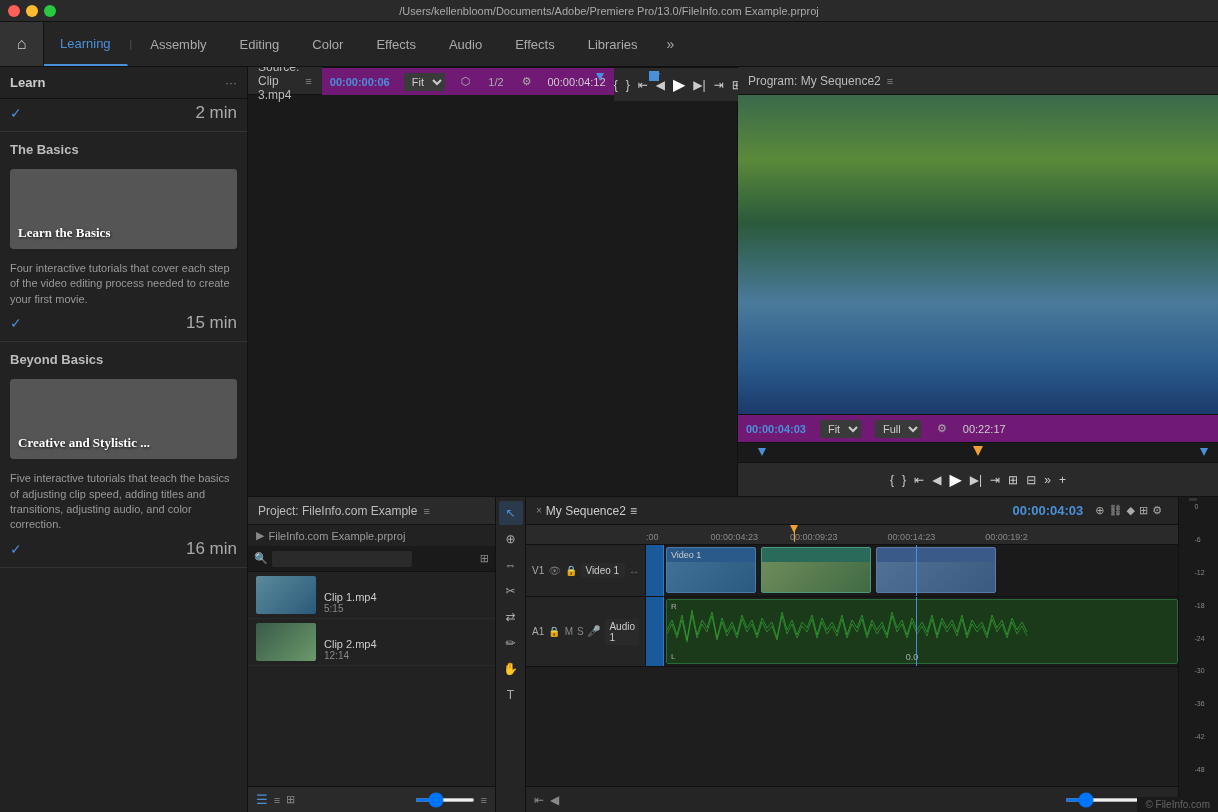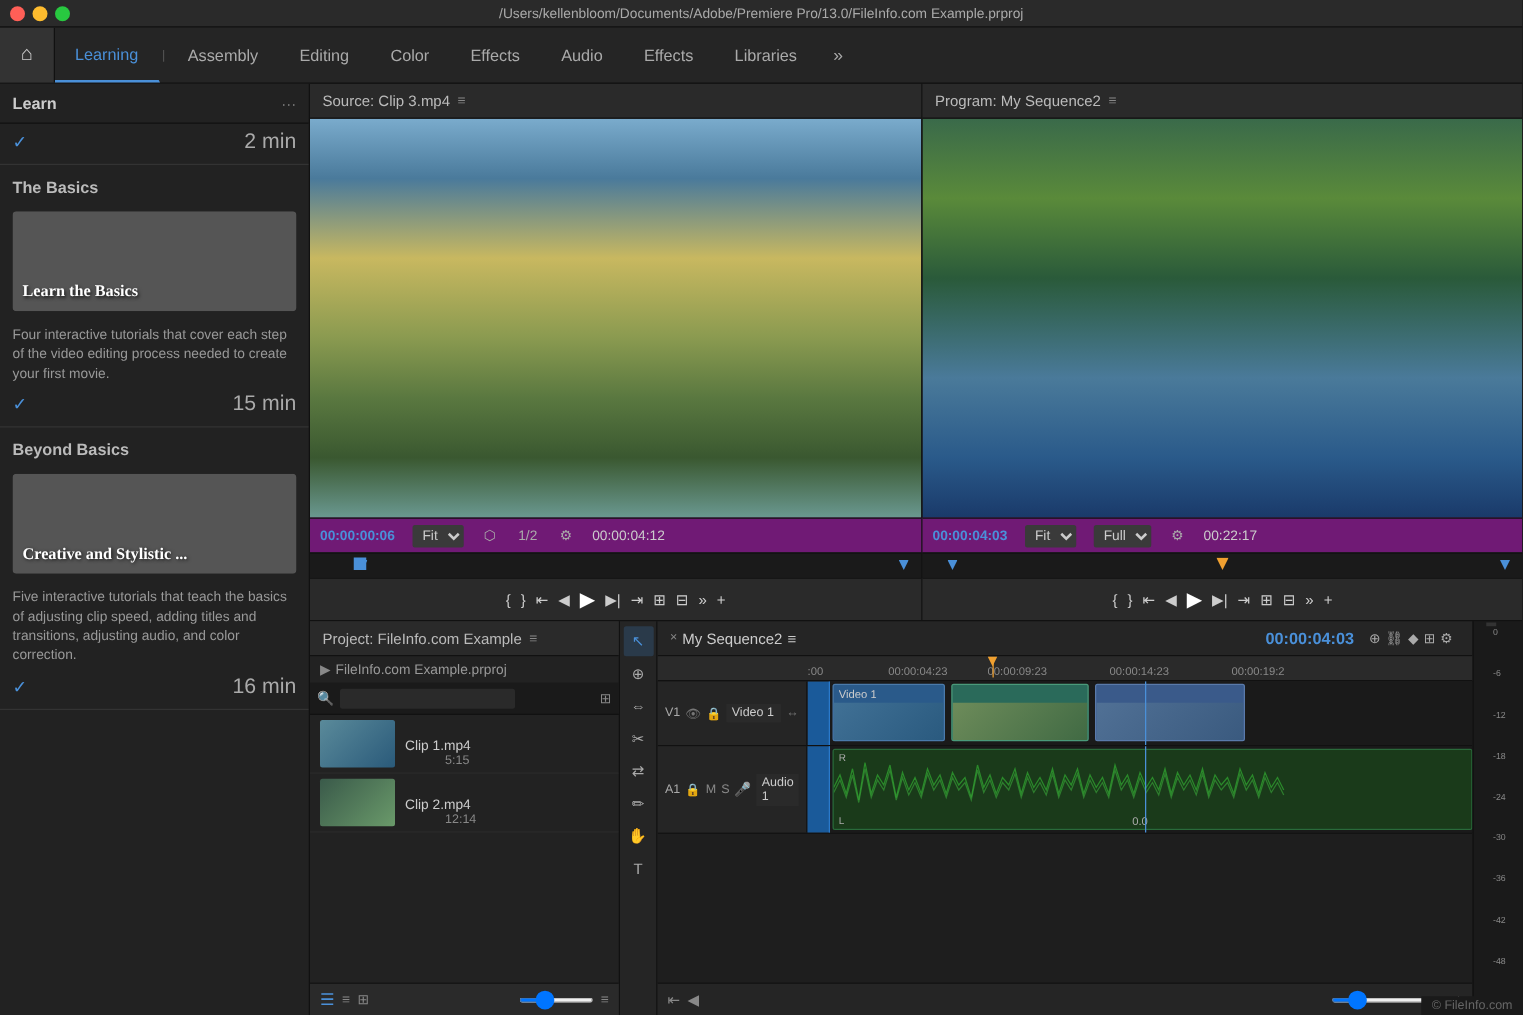--- a/index.html
+++ b/index.html
@@ -52,21 +52,21 @@
     .card-bg-1 { background: linear-gradient(135deg, #2c3e50 0%, #4a6fa5 50%, #7fb3d3 100%); }
     .card-bg-2 { background: linear-gradient(135deg, #1a2a3a 0%, #2d5a7a 50%, #5a8a9a 100%); }
 
     
     #right-area { flex: 1; display: flex; flex-direction: column; overflow: hidden; }
 
     
     #top-row { display: flex; height: 430px; border-bottom: 1px solid #111; }
 
     
-    #source-panel { width: 490px; border-right: 1px solid #111; display: flex; flex-direction: column; flex-shrink: 0; }
+    #source-panel { width: 490px; border-right: 1px solid #111; display: flex; flex-direction: row; flex-shrink: 0; }
     .panel-header { background: #2a2a2a; height: 28px; display: flex; align-items: center; padding: 0 10px; border-bottom: 1px solid #111; gap: 6px; }
     .panel-title { font-size: 12px; color: #bbb; }
     .panel-menu-icon { color: #888; font-size: 11px; }
     .video-area { flex: 1; background: #000; position: relative; overflow: hidden; }
     .video-placeholder { width: 100%; height: 100%; background: linear-gradient(180deg, #4a7a9b 0%, #2a5a7a 30%, #8a9a6a 60%, #6a8a5a 80%, #4a6a4a 100%); }
     .video-bottom-bar { background: #701a75; height: 28px; display: flex; align-items: center; padding: 0 8px; gap: 14px; border-top: 1px solid #111; }
     .tc-blue { color: #4a90d9; font-size: 11px; font-weight: 600; }
     .tc-white { color: #ccc; font-size: 11px; }
     .fit-select { background: #3a3a3a; border: none; color: #ccc; font-size: 11px; padding: 2px 4px; border-radius: 2px; }
     .btn-icon { color: #aaa; font-size: 11px; cursor: pointer; padding: 0 2px; }
@@ -90,21 +90,21 @@
     .folder-icon { color: #888; }
     .project-search { background: #1a1a1a; height: 26px; display: flex; align-items: center; padding: 0 6px; border-bottom: 1px solid #111; gap: 4px; }
     .search-input { background: #2a2a2a; border: none; color: #ccc; font-size: 11px; padding: 2px 6px; border-radius: 2px; width: 140px; }
     .project-clips { flex: 1; overflow-y: auto; }
     .clip-item { display: flex; align-items: flex-end; gap: 8px; padding: 4px 8px; border-bottom: 1px solid #2a2a2a; cursor: pointer; }
     .clip-thumb { width: 60px; height: 38px; background: #444; border-radius: 2px; flex-shrink: 0; overflow: hidden; }
     .clip-thumb-1 { background: linear-gradient(135deg, #5a8a9a, #2a5a7a); }
     .clip-thumb-2 { background: linear-gradient(135deg, #3a5a4a, #6a9a6a); }
     .clip-info { flex: 1; }
     .clip-name { font-size: 11px; color: #ccc; }
-    .clip-dur { font-size: 10px; color: #888; margin-left: 32px; }
+    .clip-dur { font-size: 10px; color: #888; }
     .project-bottom { background: #2a2a2a; height: 26px; display: flex; align-items: center; padding: 0 8px; gap: 6px; border-top: 1px solid #111; }
 
     
     #tools-panel { width: 30px; border-right: 1px solid #111; background: #252525; display: flex; flex-direction: column; align-items: center; padding: 4px 0; gap: 2px; flex-shrink: 0; }
     .tool-btn { width: 24px; height: 24px; display: flex; align-items: center; justify-content: center; color: #aaa; font-size: 12px; cursor: pointer; border-radius: 2px; }
     .tool-btn.active { color: #4a90d9; background: #2a3a4a; }
 
     
     #timeline-panel { flex: 1; display: flex; flex-direction: column; background: #1e1e1e; overflow: hidden; }
     .timeline-header { background: #252525; height: 28px; display: flex; align-items: center; padding: 0 10px; border-bottom: 1px solid #111; gap: 6px; }

